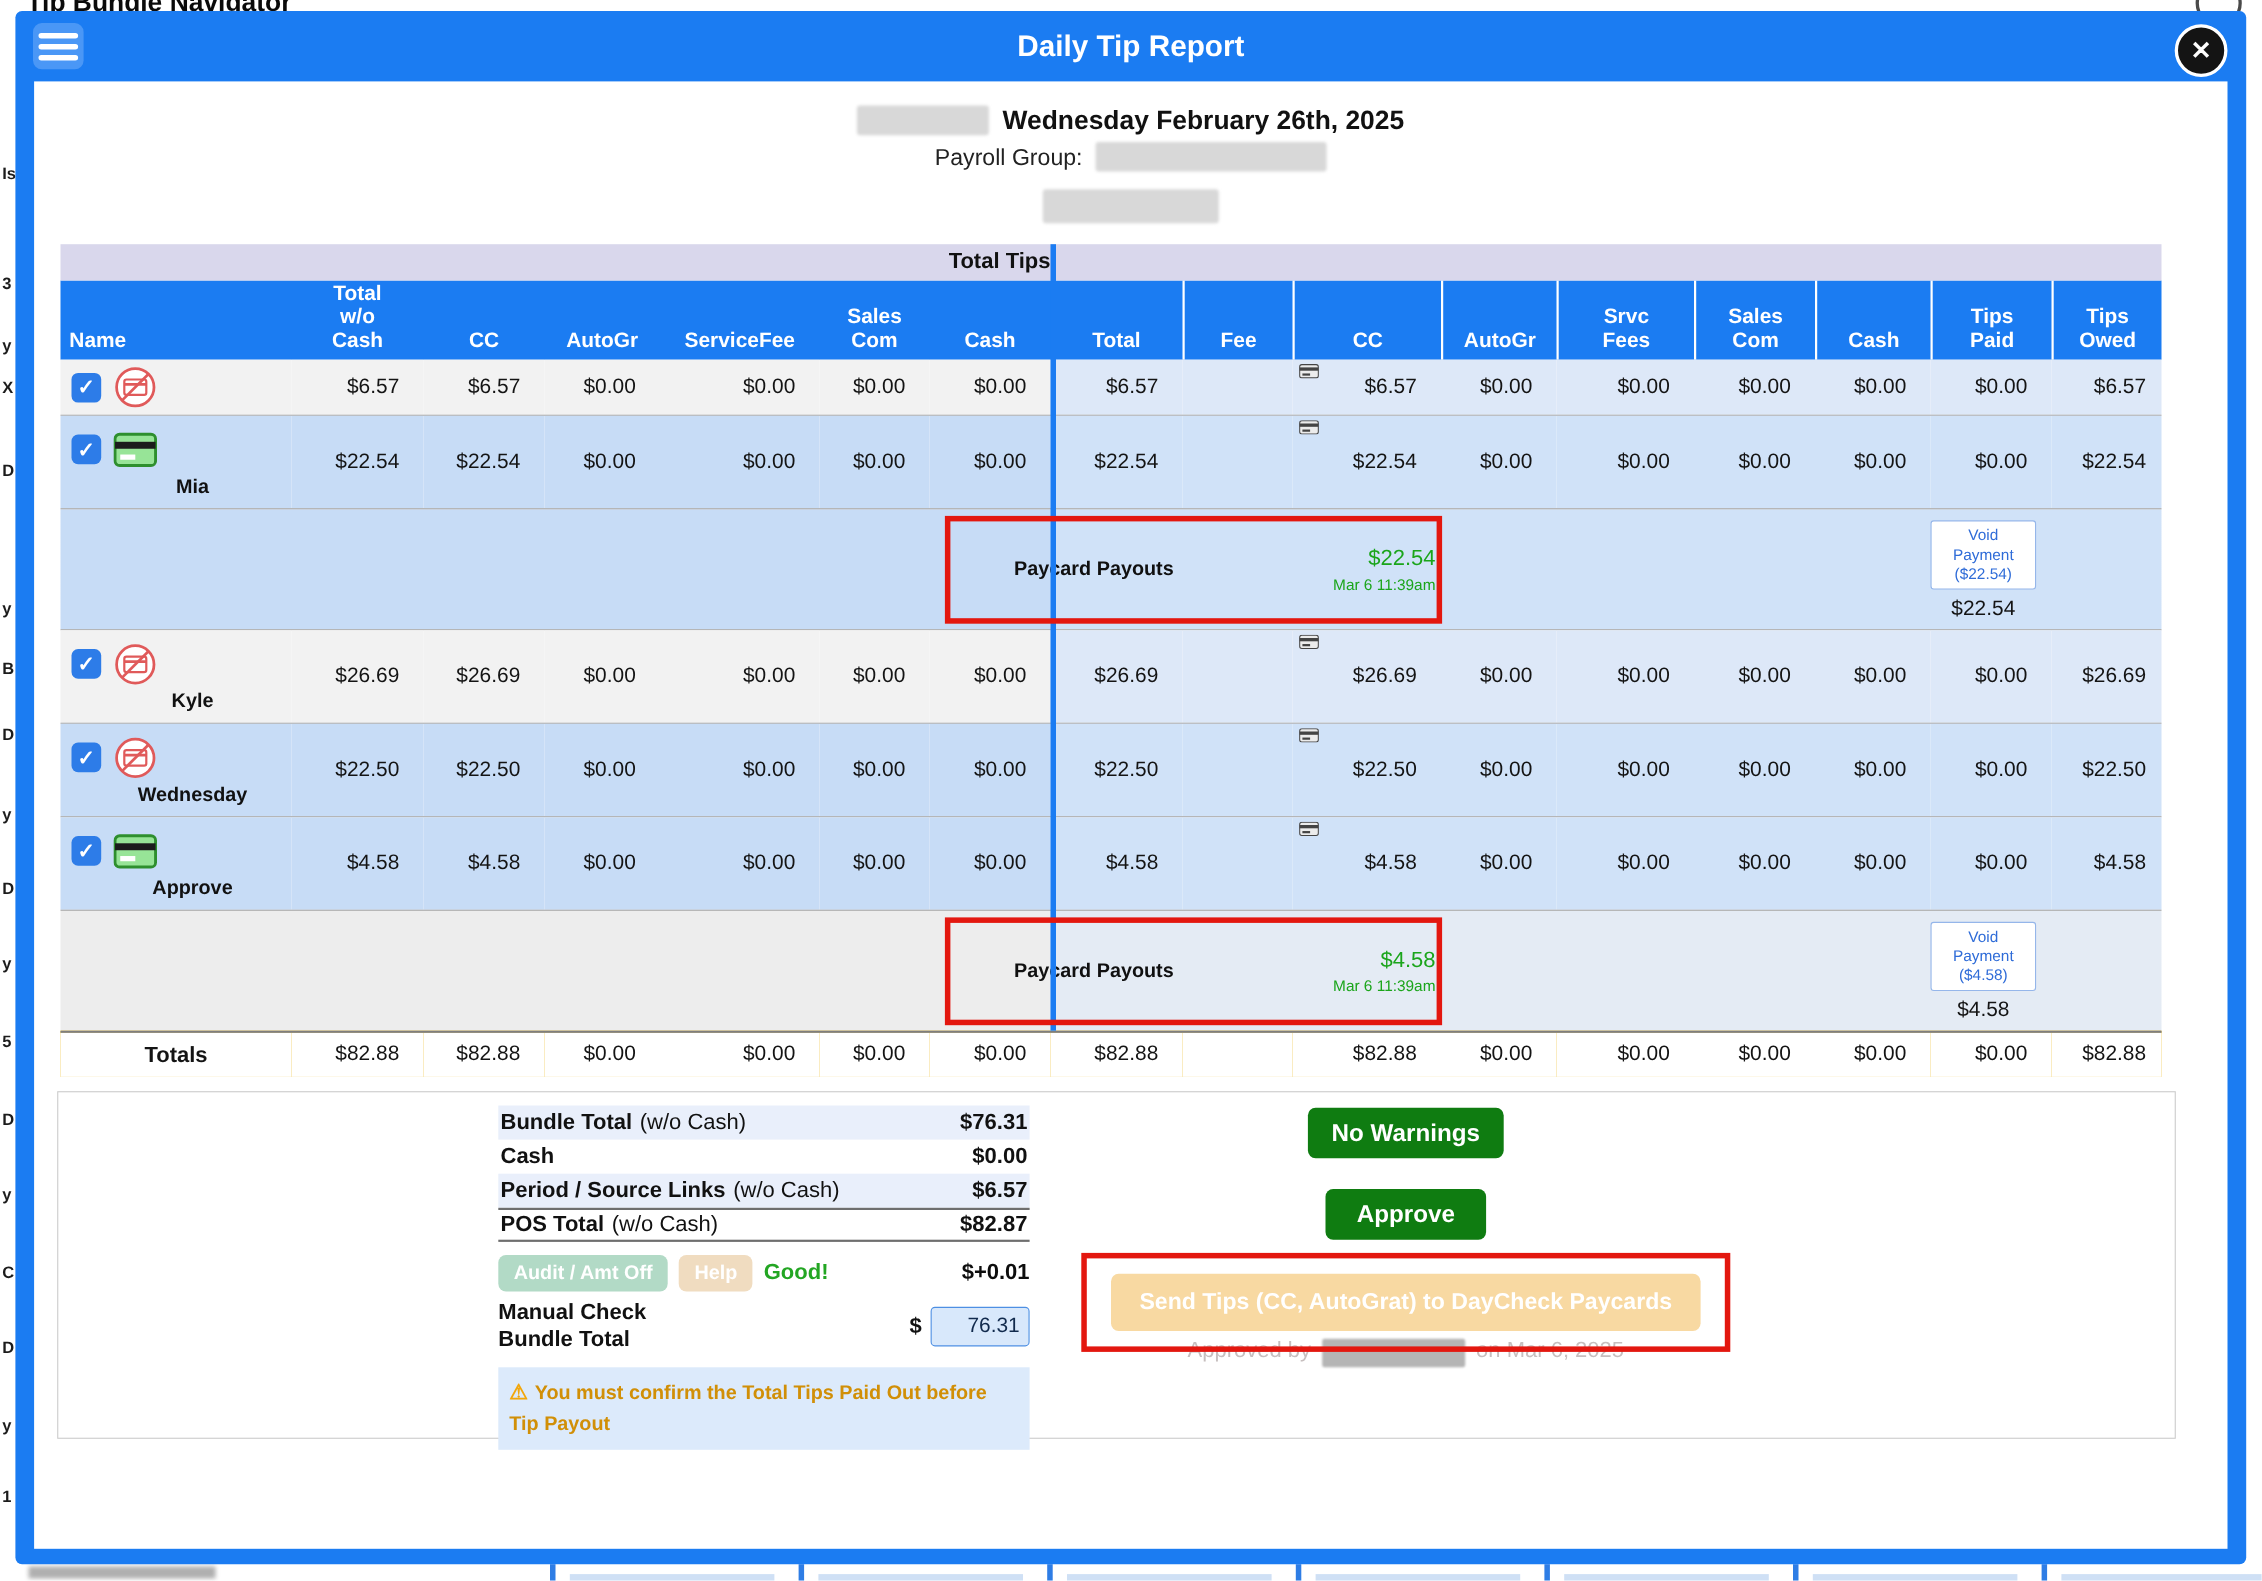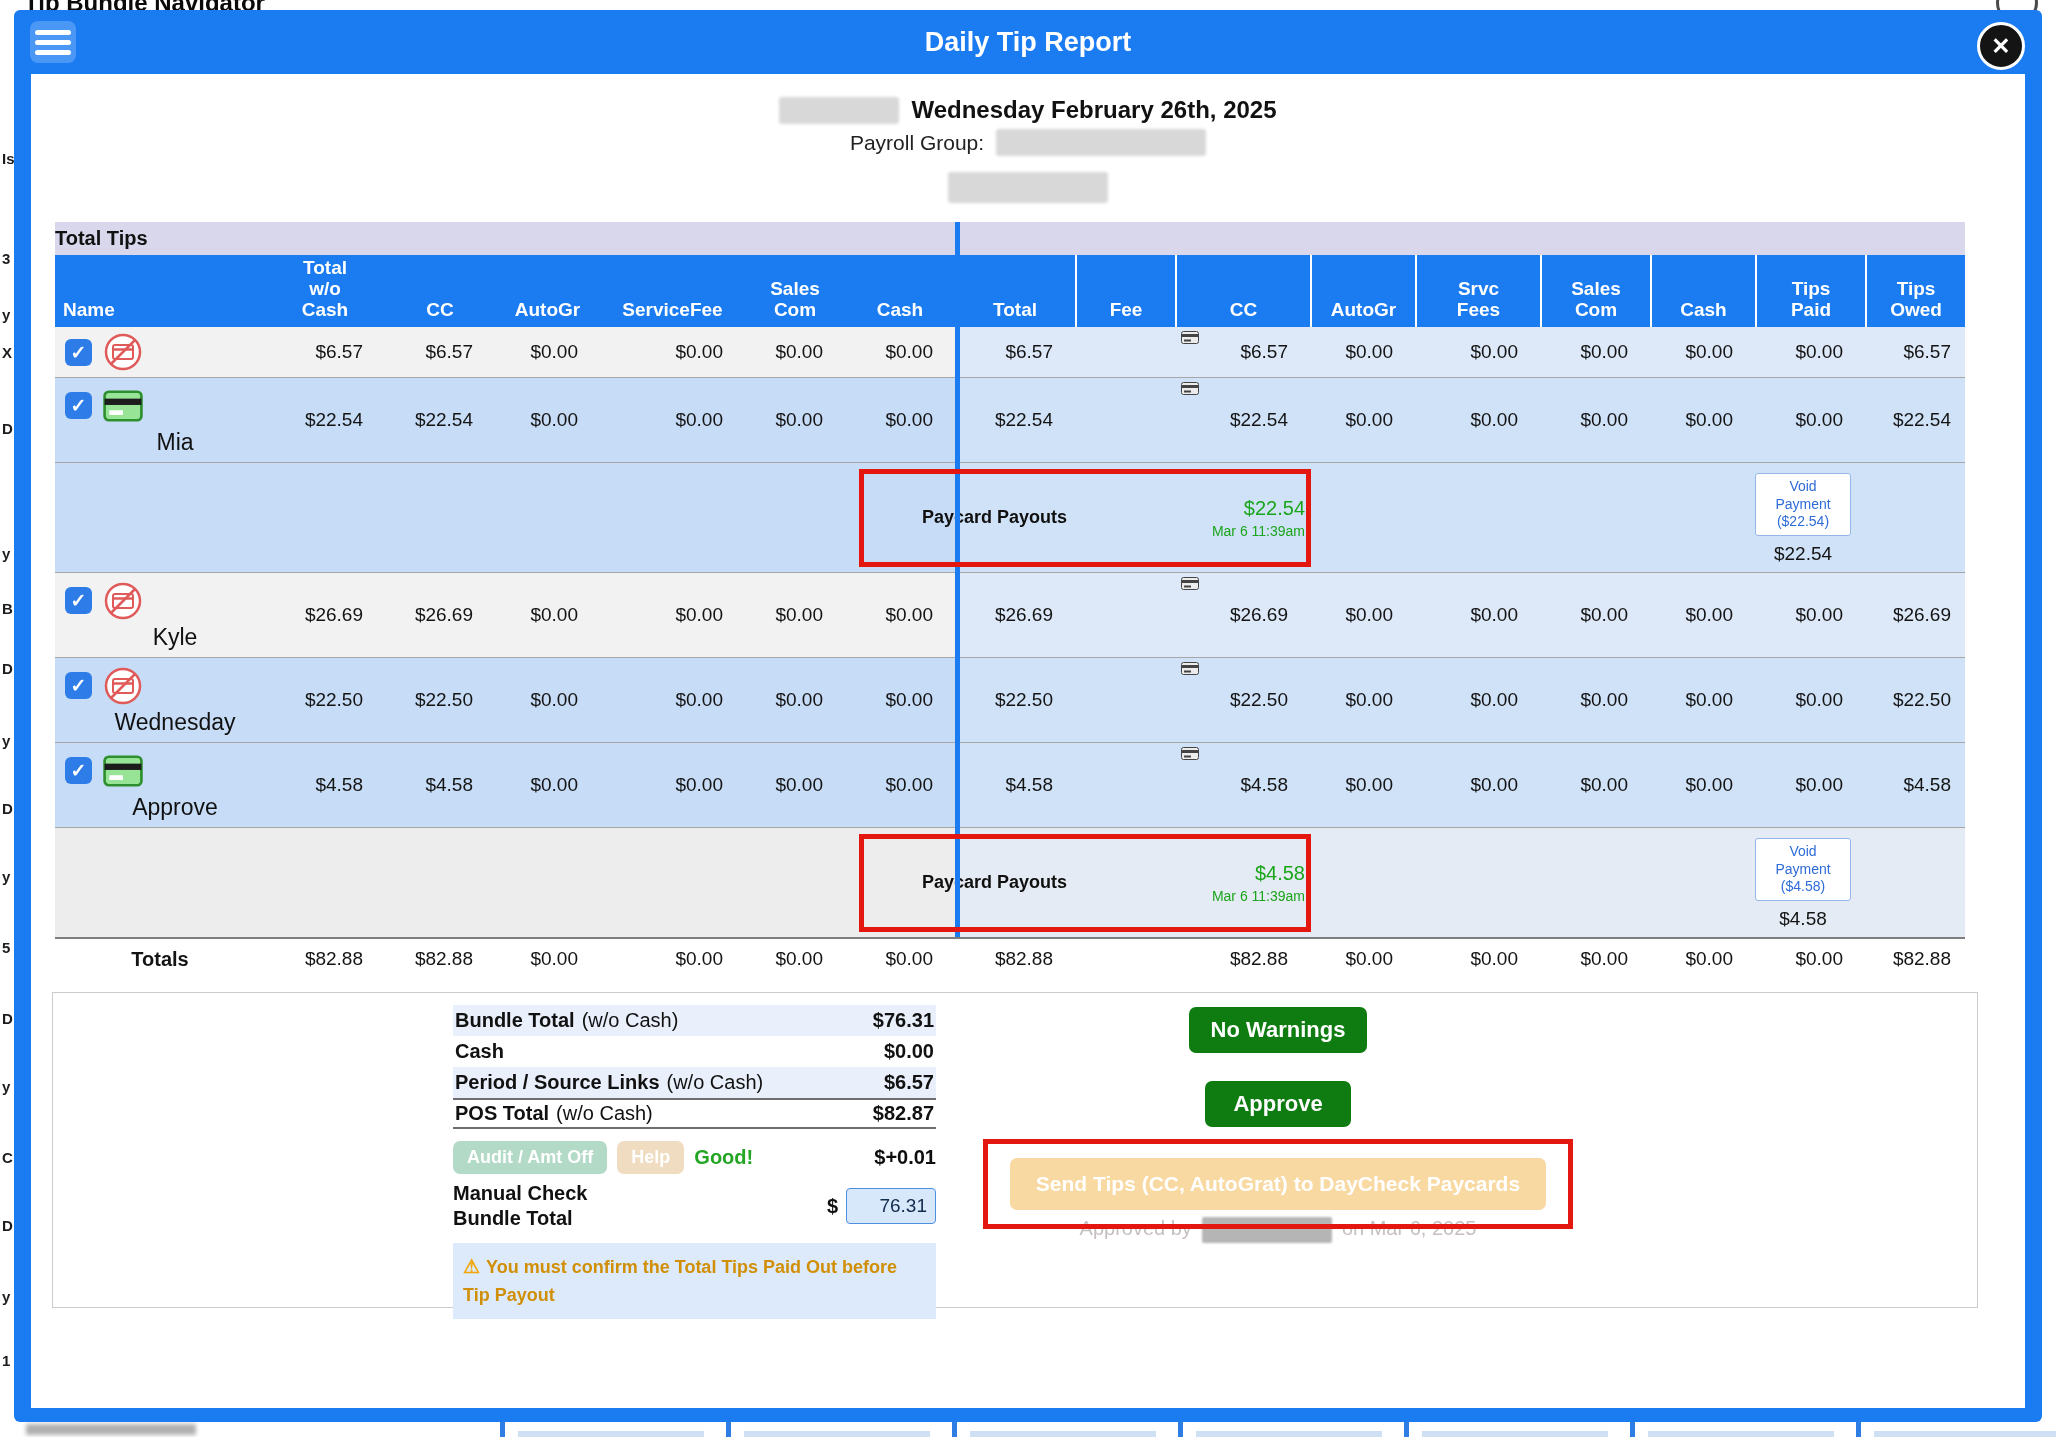--- a/index.html
+++ b/index.html
@@ -31,38 +31,38 @@
 .redact{display:inline-block;background:#d8d8d8;border-radius:3px;vertical-align:-6px;filter:blur(1.5px)}
 .r1{width:120px;height:27px;margin-right:12px}
 .pg-line{margin-top:5px;font-size:21px;color:#222}
 .r2{width:210px;height:27px;margin-left:12px}
 .pg2{margin-top:16px}
 .r3{width:160px;height:31px;vertical-align:top}
 
 
 .tablewrap{position:absolute;left:24px;top:148px;width:1910px}
 .band{height:33px;background:#d9d7ec;position:relative}
-.band-label{position:absolute;left:0;width:900px;line-height:33px;text-align:left;font-size:20px;font-weight:700;color:#111}
+.band-label{position:absolute;left:0;width:900px;line-height:33px;text-align:right;font-size:20px;font-weight:700;color:#111}
 .thead{display:flex;height:72px;background:#1b7cf2}
 .th{color:#fff;font-size:19px;font-weight:700;display:flex;align-items:flex-end;justify-content:center;text-align:center;line-height:1.1;white-space:pre-line;padding-bottom:6px}
 .th.first{justify-content:flex-start;padding-left:8px}
 .th.sep{border-left:2px solid #fff}
 .row{display:flex;position:relative}
 .bt{border-top:1px solid #a6a6a6}
 .cell{position:relative;display:flex;align-items:center;justify-content:flex-end;padding-right:22px;font-size:19px;color:#141414}
 .shade-gray .cell{background:#f2f2f2}
 .shade-gray .cell.rs{background:#dde8f8}
 .shade-blue .cell{background:#c7dcf6}
 .shade-blue .cell.rs{background:#d0e2f8}
 .namecell{flex-direction:column;align-items:flex-start;justify-content:center;padding:4px 0 4px 10px}
 .nametop{display:flex;align-items:center;gap:10px}
 .checkbox{width:27px;height:27px;background:#2d7ce8;border-radius:6px;color:#fff;font-size:19px;font-weight:700;display:flex;align-items:center;justify-content:center;cursor:pointer}
 .pcicon{width:42px;height:42px;display:flex;align-items:center;justify-content:center;cursor:pointer}
 .pcicon svg{width:40px;height:40px}
-.nm{width:160px;margin-left:30px;text-align:center;font-size:23px;font-weight:400;margin-top:2px;color:#111}
+.nm{width:160px;margin-left:30px;text-align:center;font-size:18px;font-weight:700;margin-top:2px;color:#111}
 .minicard{position:absolute;left:6px;top:4px;width:18px;height:13px}
 .minicard svg{width:18px;height:13px;display:block}
 .payout{height:110px}
 .payout.shade-blue{background:linear-gradient(90deg,#c7dcf6 0 900px,#d0e2f8 900px)}
 .payout.shade-gray{background:linear-gradient(90deg,#ededed 0 900px,#e4ebf4 900px)}
 .po-label{position:absolute;left:640px;top:0;width:372px;height:100%;display:flex;align-items:center;justify-content:flex-end;font-size:18px;font-weight:700;color:#101010}
 .po-amt{position:absolute;left:1122px;top:0;width:132px;height:100%;display:flex;flex-direction:column;align-items:flex-end;justify-content:center;padding-right:4px}
 .po-amt .amt{color:#1ba51b;font-size:20px}
 .po-amt .dt{color:#1ba51b;font-size:14px;margin-top:3px}
 .po-void{position:absolute;left:1700px;top:10px;width:96px;display:flex;flex-direction:column;align-items:center}

